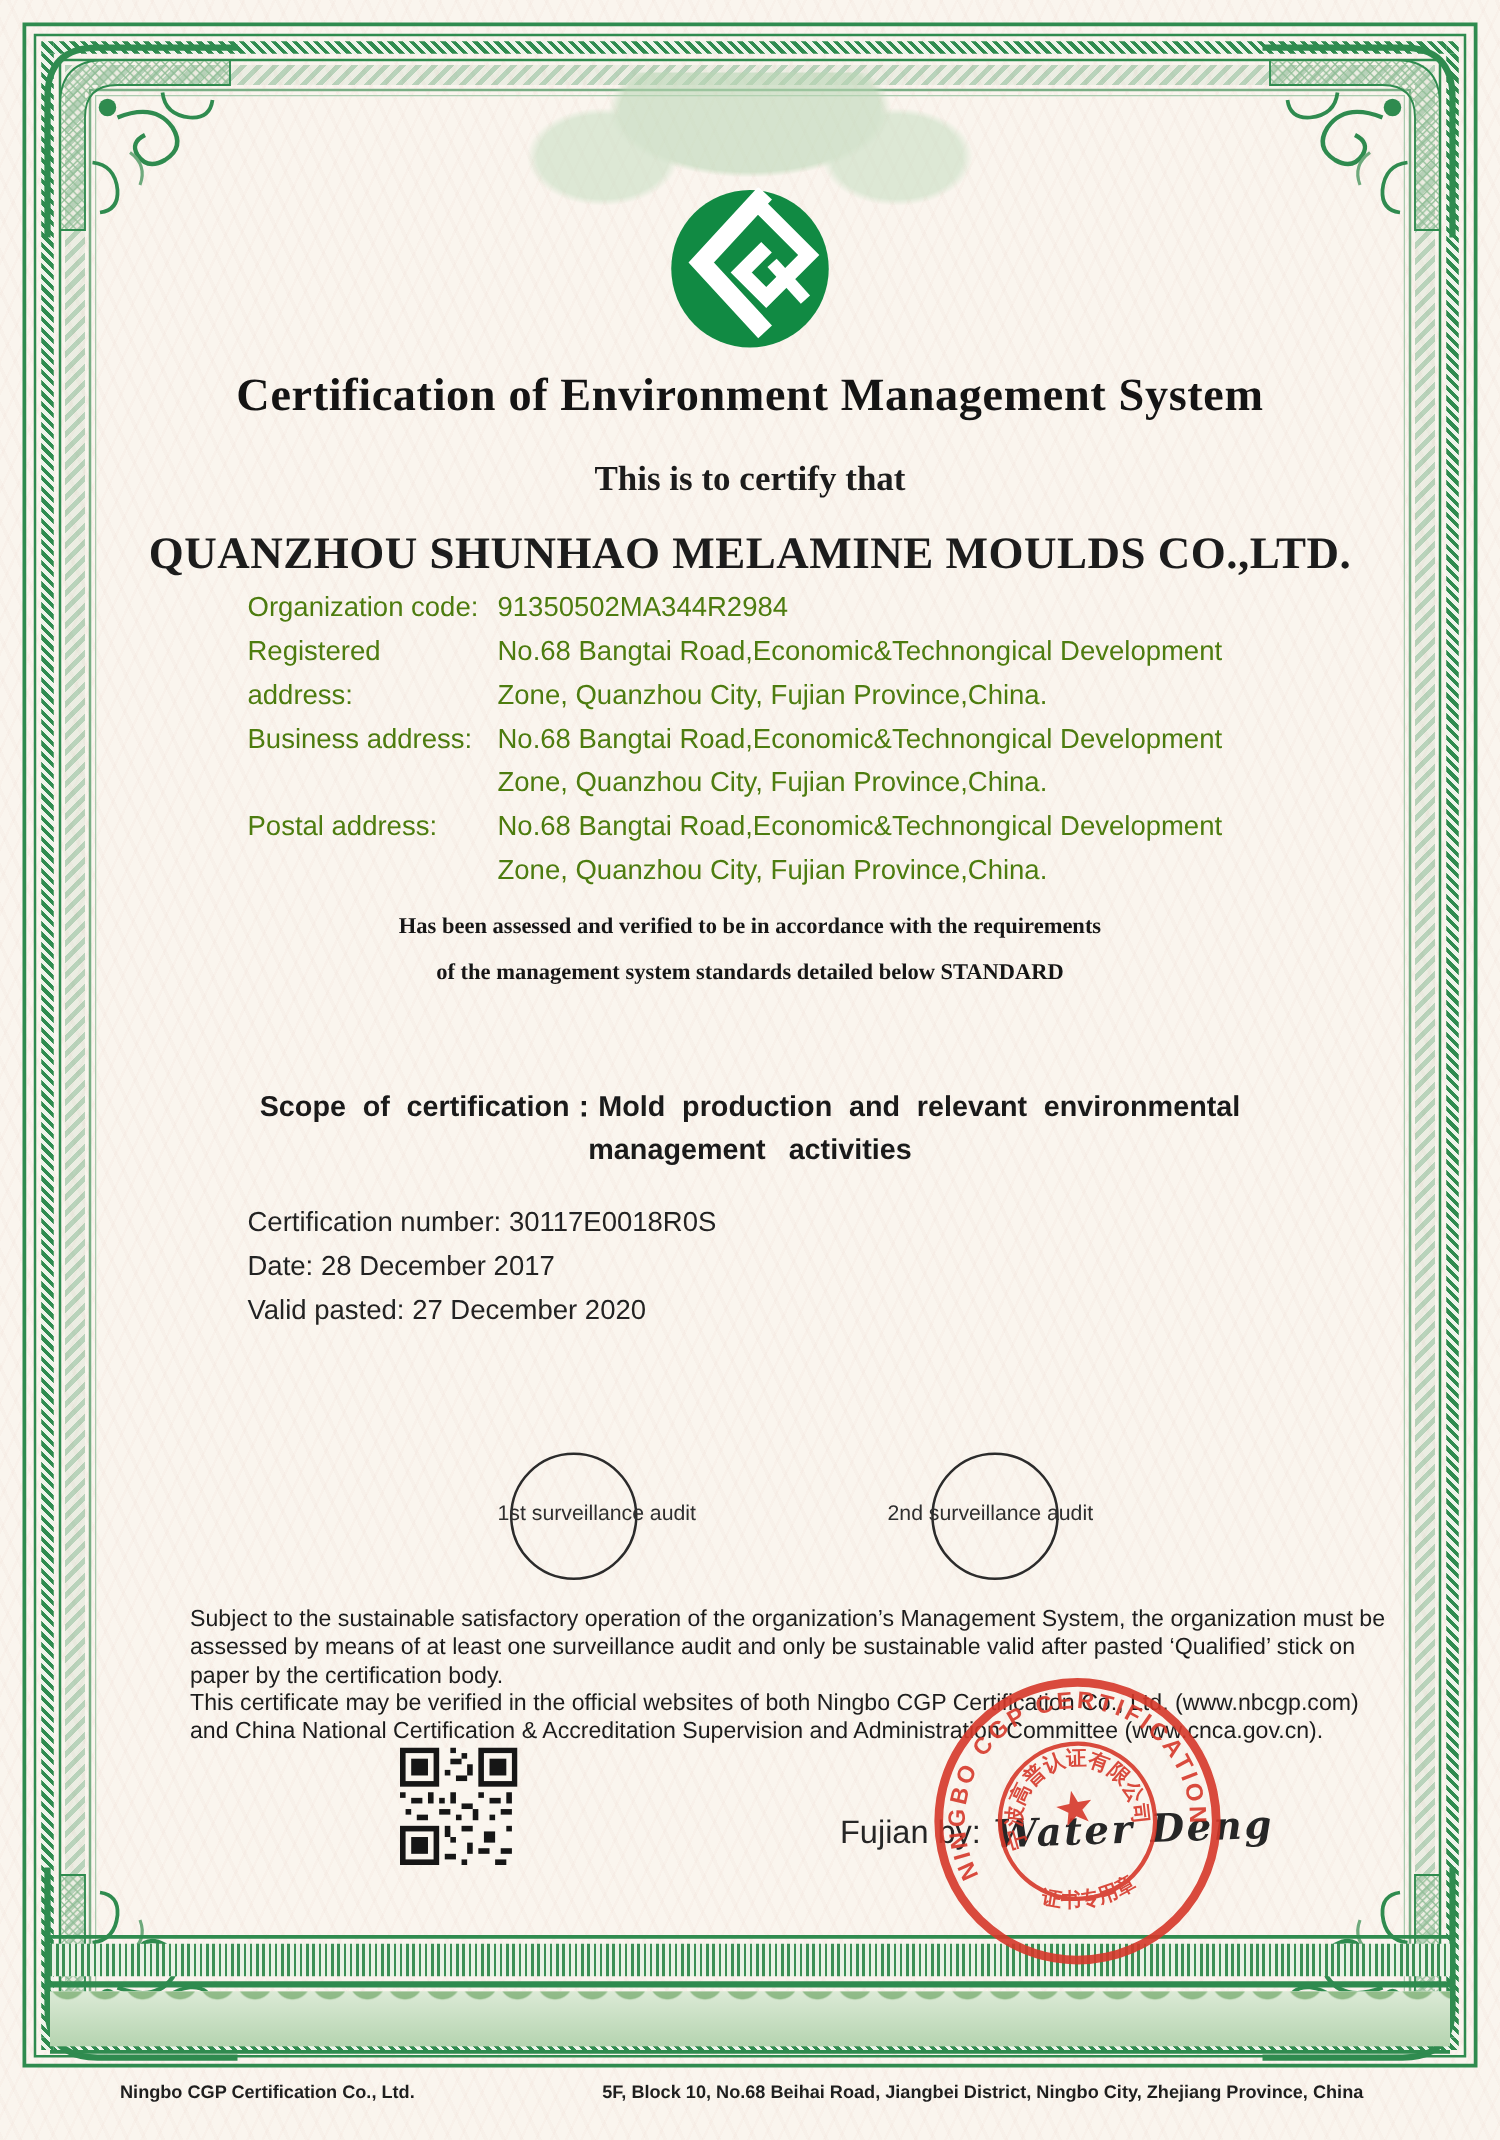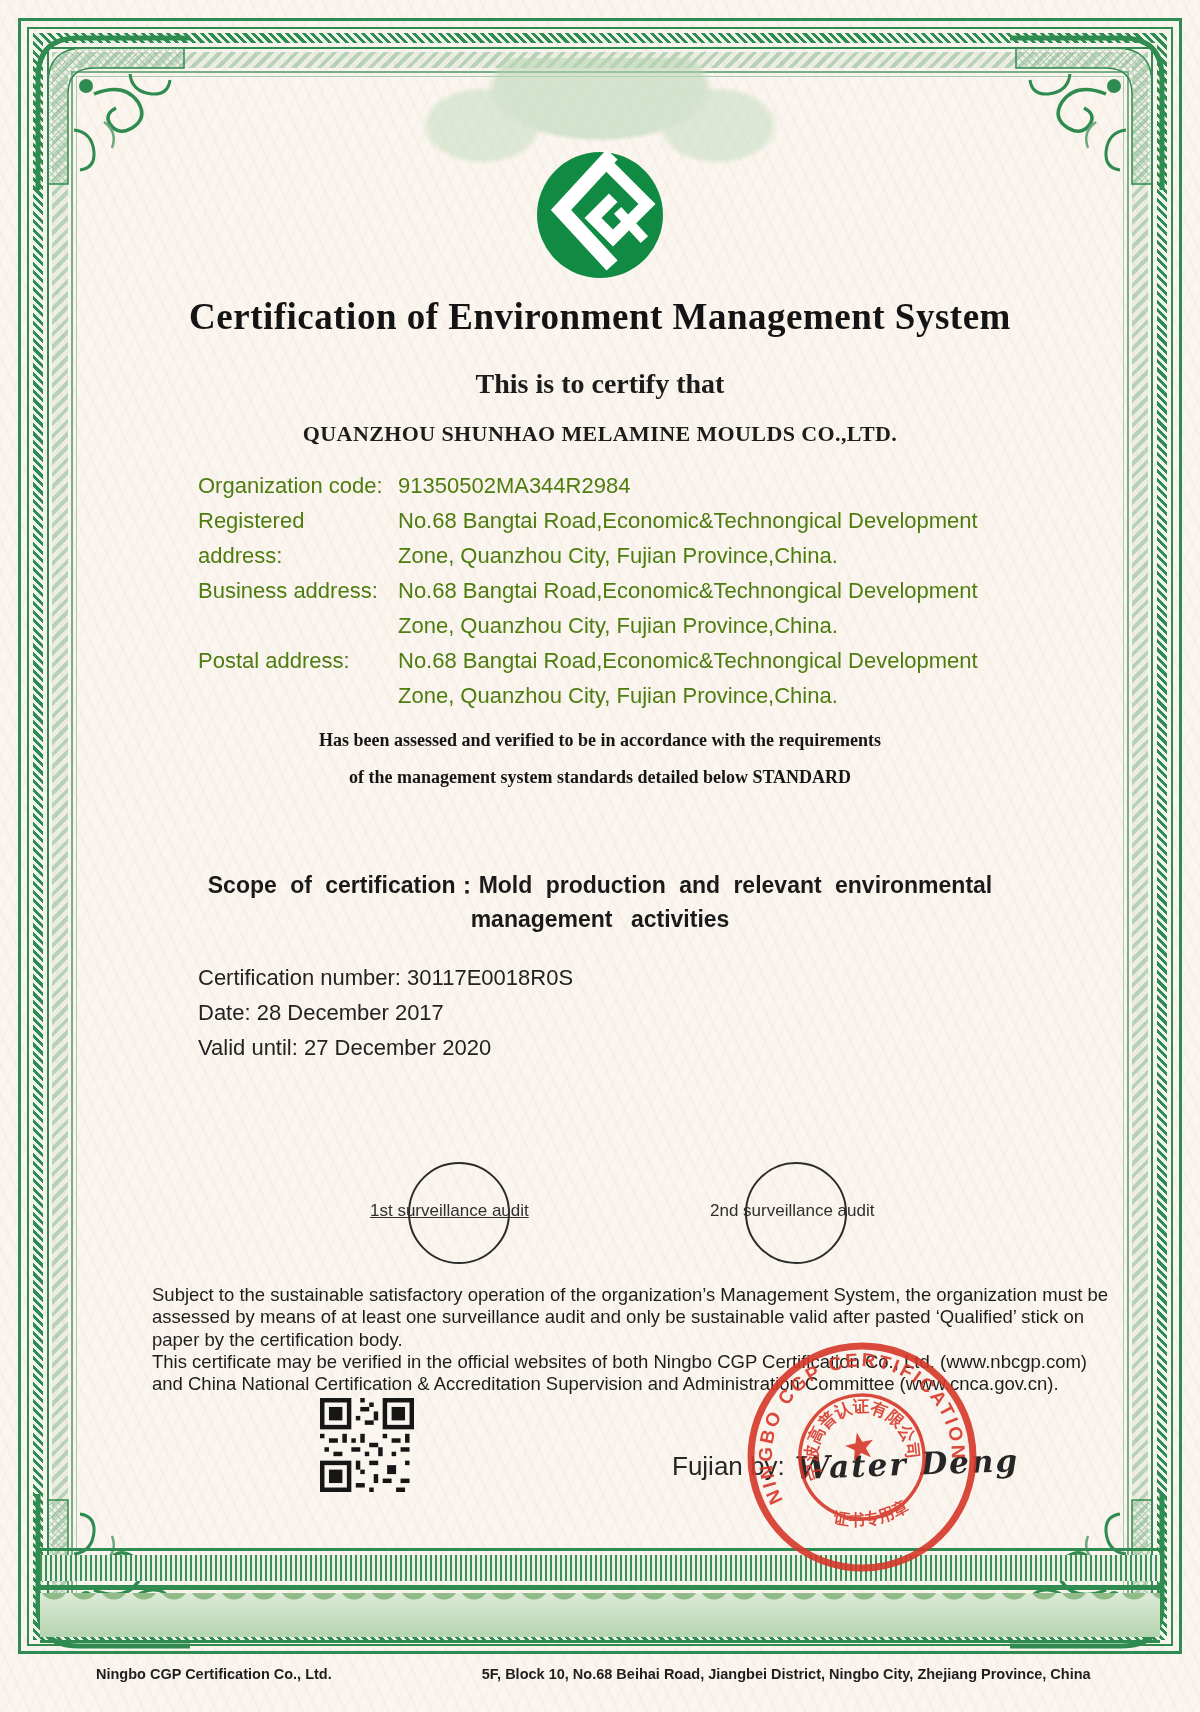--- a/index.html
+++ b/index.html
@@ -38,32 +38,32 @@
       background-blend-mode:multiply;background-size:auto,30px 44px;background-repeat:repeat,repeat-x;}
   .bottom-band .g5{height:3px;margin-top:3px;background:#2f8b4f;}
   
   .content{position:absolute;inset:0;z-index:2;}
   .abs{position:absolute;}
   .ctr{left:100px;right:100px;text-align:center;}
   .serif{font-family:"Liberation Serif",serif;}
   .logo{left:535px;top:150px;width:130px;height:130px;}
   .title{top:295px;font-size:37px;font-weight:bold;letter-spacing:.5px;color:#141414;}
   .certify{top:368px;font-size:28px;font-weight:bold;}
-  .company{top:421px;font-size:22px;font-weight:bold;letter-spacing:.4px;}
+  .company{top:421px;font-size:36px;font-weight:bold;letter-spacing:.4px;}
   .info-grid{left:198px;top:468px;width:790px;font-size:22px;color:#4d7c0f;}
   .irow{display:grid;grid-template-columns:196px 1fr;column-gap:4px;line-height:35px;}
   .assessed{top:722px;font-size:18px;font-weight:bold;line-height:37px;color:#161616;}
   .standard{top:806px;font-size:38px;font-weight:bold;letter-spacing:1px;color:#10151a;}
   .scope1{top:870px;font-size:23px;font-weight:bold;word-spacing:7px;color:#1a1a1a;}
   .scope2{top:906px;font-size:23px;font-weight:bold;word-spacing:12px;color:#1a1a1a;}
   .details{left:198px;top:960px;font-size:22px;line-height:35px;color:#222;}
   .audit-circle{width:98px;height:98px;border:2.5px solid #2b2b2b;border-radius:50%;top:1162px;background:transparent;}
   .ac1{left:408px;} .ac2{left:745px;}
   .audit-label{top:1201px;font-size:17px;color:#2f2f2f;}
-  .al1{left:370px;text-decoration:underline;} .al2{left:710px;}
+  .al1{left:398px;} .al2{left:710px;}
   .fineprint{left:152px;top:1284px;width:958px;font-size:18.5px;line-height:22.3px;color:#1d1d1d;}
   .fineprint p{margin:0;}
   .qr{left:320px;top:1398px;width:94px;height:94px;}
   .signed{left:672px;top:1446px;font-size:26px;color:#262626;white-space:nowrap;}
   .signature{font-family:"DejaVu Serif",serif;font-style:italic;font-weight:bold;font-size:31px;
              letter-spacing:2px;display:inline-block;transform:rotate(-2deg);margin-left:10px;}
   .stamp{left:742px;top:1337px;width:240px;height:240px;z-index:3;opacity:.9;transform:rotate(-12deg);}
   .footer{left:96px;right:55px;top:1666px;display:flex;align-items:flex-start;font-size:14.5px;font-weight:bold;color:#1e1e1e;}
   .footer .addr{margin-left:150px;}
 </style>
@@ -165,21 +165,21 @@
       <div>of the management system standards detailed below STANDARD</div>
     </div>
 
 
     <div class="abs ctr scope1"><span>Scope of certification：</span><span>Mold production and relevant environmental</span></div>
     <div class="abs ctr scope2">management activities</div>
 
     <div class="abs details">
       <div><span>Certification number:</span> <span>30117E0018R0S</span></div>
       <div><span>Date:</span> <span>28 December 2017</span></div>
-      <div><span>Valid until:</span> <span>27 December 2020</span></div>
+      <div><span>Valid pasted:</span> <span>27 December 2020</span></div>
     </div>
 
     <div class="abs audit-circle ac1"></div>
     <div class="abs audit-circle ac2"></div>
     <div class="abs audit-label al1">1st surveillance audit</div>
     <div class="abs audit-label al2">2nd surveillance audit</div>
 
     <div class="abs fineprint">
       <p>Subject to the sustainable satisfactory operation of the organization’s Management System, the organization must be assessed by means of at least one surveillance audit and only be sustainable valid after pasted ‘Qualified’ stick on paper by the certification body.</p>
       <p>This certificate may be verified in the official websites of both Ningbo CGP Certification Co., Ltd. (www.nbcgp.com) and China National Certification &amp; Accreditation Supervision and Administration Committee (www.cnca.gov.cn).</p>

